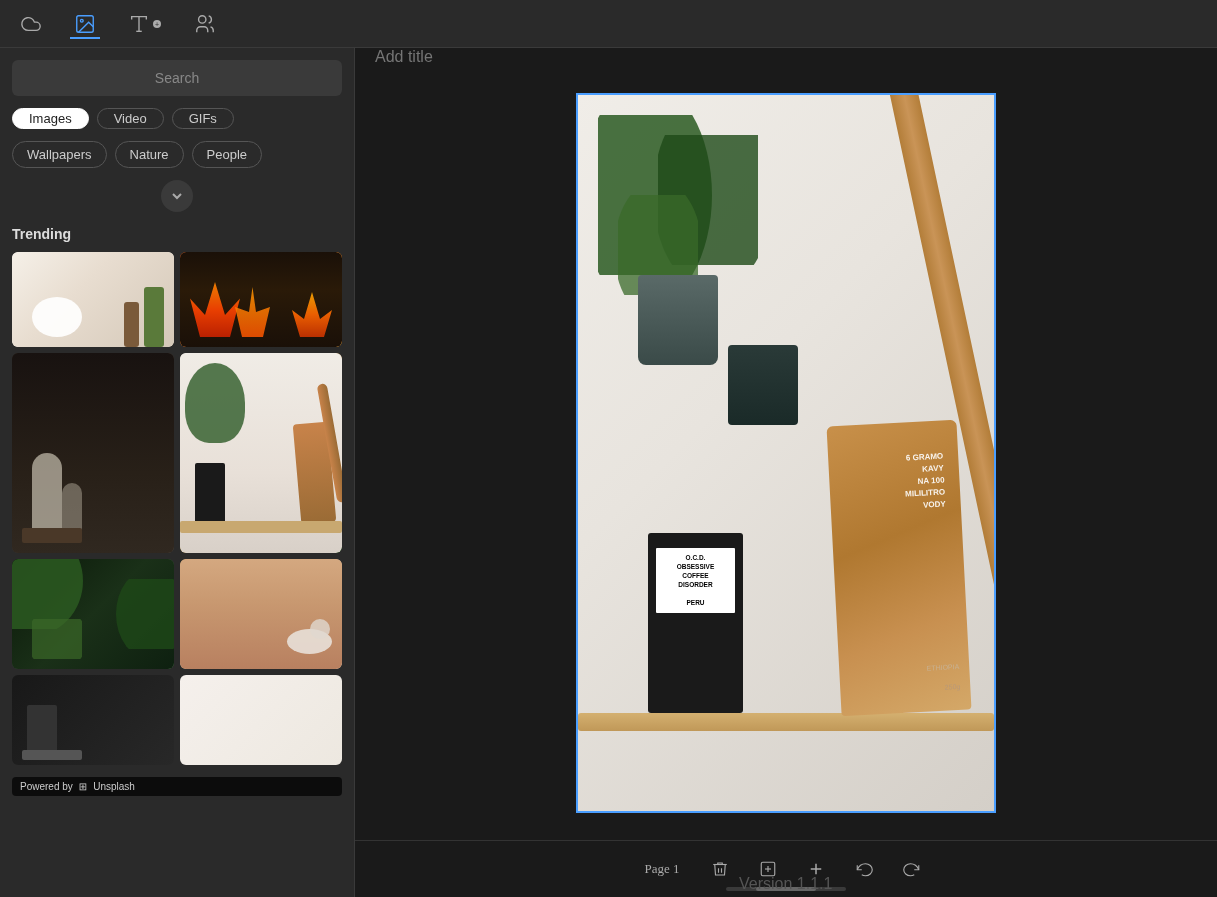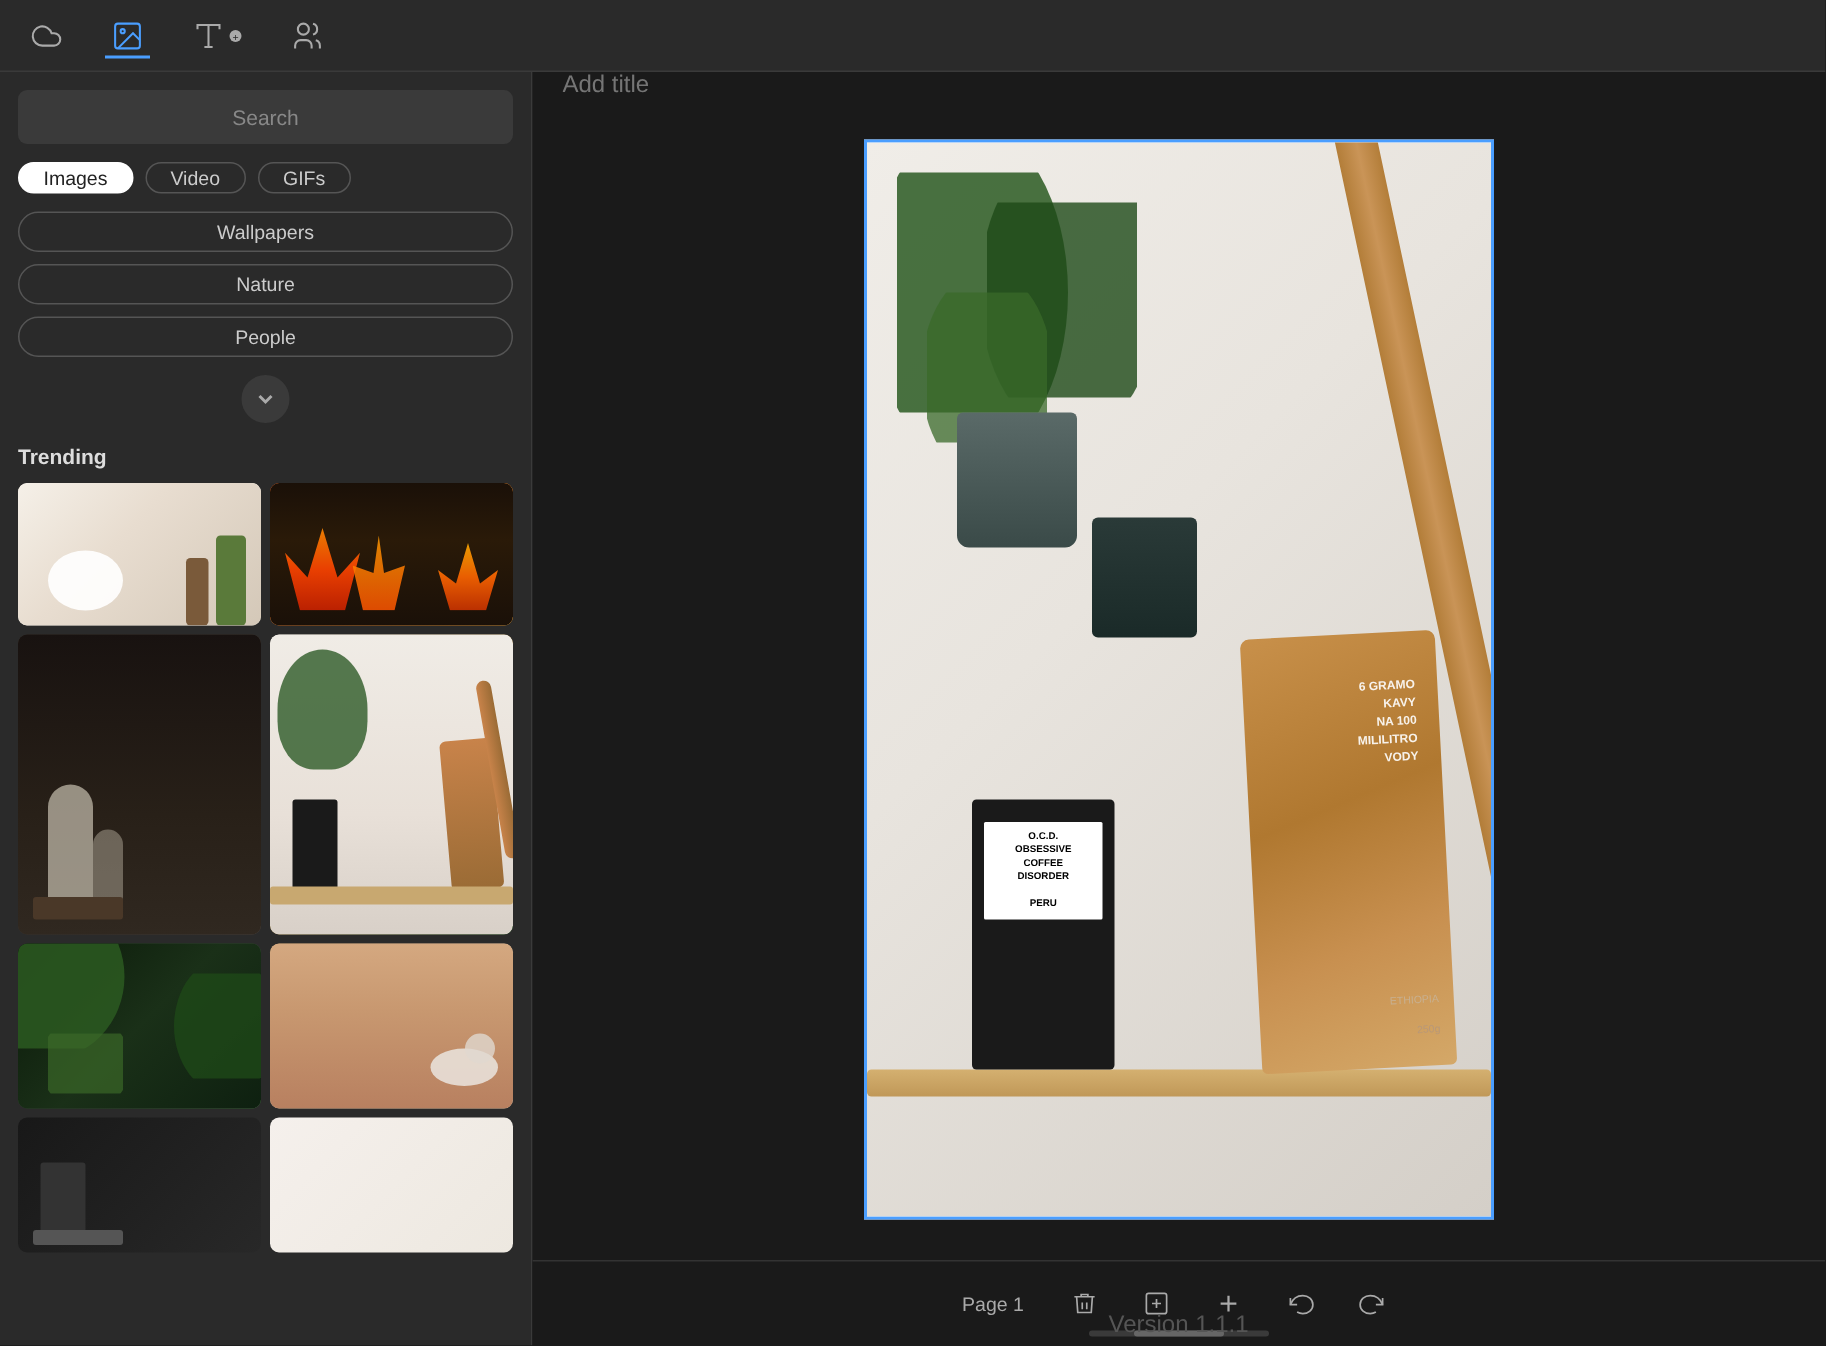--- a/index.html
+++ b/index.html
@@ -96,21 +96,20 @@
       border-color: #fff;
       font-weight: 500;
     }
 
     
     .chips {
       display: flex;
       gap: 8px;
       flex-wrap: wrap;
       margin-bottom: 12px;
-      flex-direction: column;
     }
     .chip {
       padding: 5px 14px;
       border-radius: 20px;
       border: 1px solid #555;
       background: transparent;
       color: #ccc;
       font-size: 13px;
       cursor: pointer;
     }
@@ -207,20 +206,21 @@
     
     .canvas-footer {
       display: flex;
       align-items: center;
       justify-content: center;
       gap: 16px;
       padding: 12px;
       background: #1a1a1a;
       border-top: 1px solid #333;
       position: relative;
+      font-family: Liberation Serif, serif;
     }
 
     .page-label {
       font-size: 13px;
       color: #aaa;
       margin-right: 8px;
     }
 
     .footer-btn {
       background: transparent;
@@ -409,20 +409,25 @@
 
       <div class="img-block" style="border-radius:6px;height:90px;background:linear-gradient(135deg,#181818 0%,#282828 100%);position:relative;overflow:hidden;">
         <div style="position:absolute;bottom:10px;left:15px;width:30px;height:50px;background:#333;border-radius:2px;"></div>
         <div style="position:absolute;bottom:5px;left:10px;width:60px;height:10px;background:#555;border-radius:2px;"></div>
       </div>
       <div class="img-block" style="border-radius:6px;height:90px;background:linear-gradient(135deg,#f5f0ec 0%,#ede8e0 100%);position:relative;overflow:hidden;">
         
       </div>
     </div>
 
+    <div class="unsplash-badge" style="position:relative;left:0;bottom:0;margin-top:12px;display:inline-flex;">
+      <span>Powered by</span>
+      <span style="margin:0 2px;">⊞</span>
+      <span>Unsplash</span>
+    </div>
   </div>
 
   <div class="canvas-area">
     <div class="canvas-header">
       <input type="text" class="add-title-input" placeholder="Add title" style="">
     </div>
 
     <div class="canvas-content">
 
       <div class="canvas-page">

